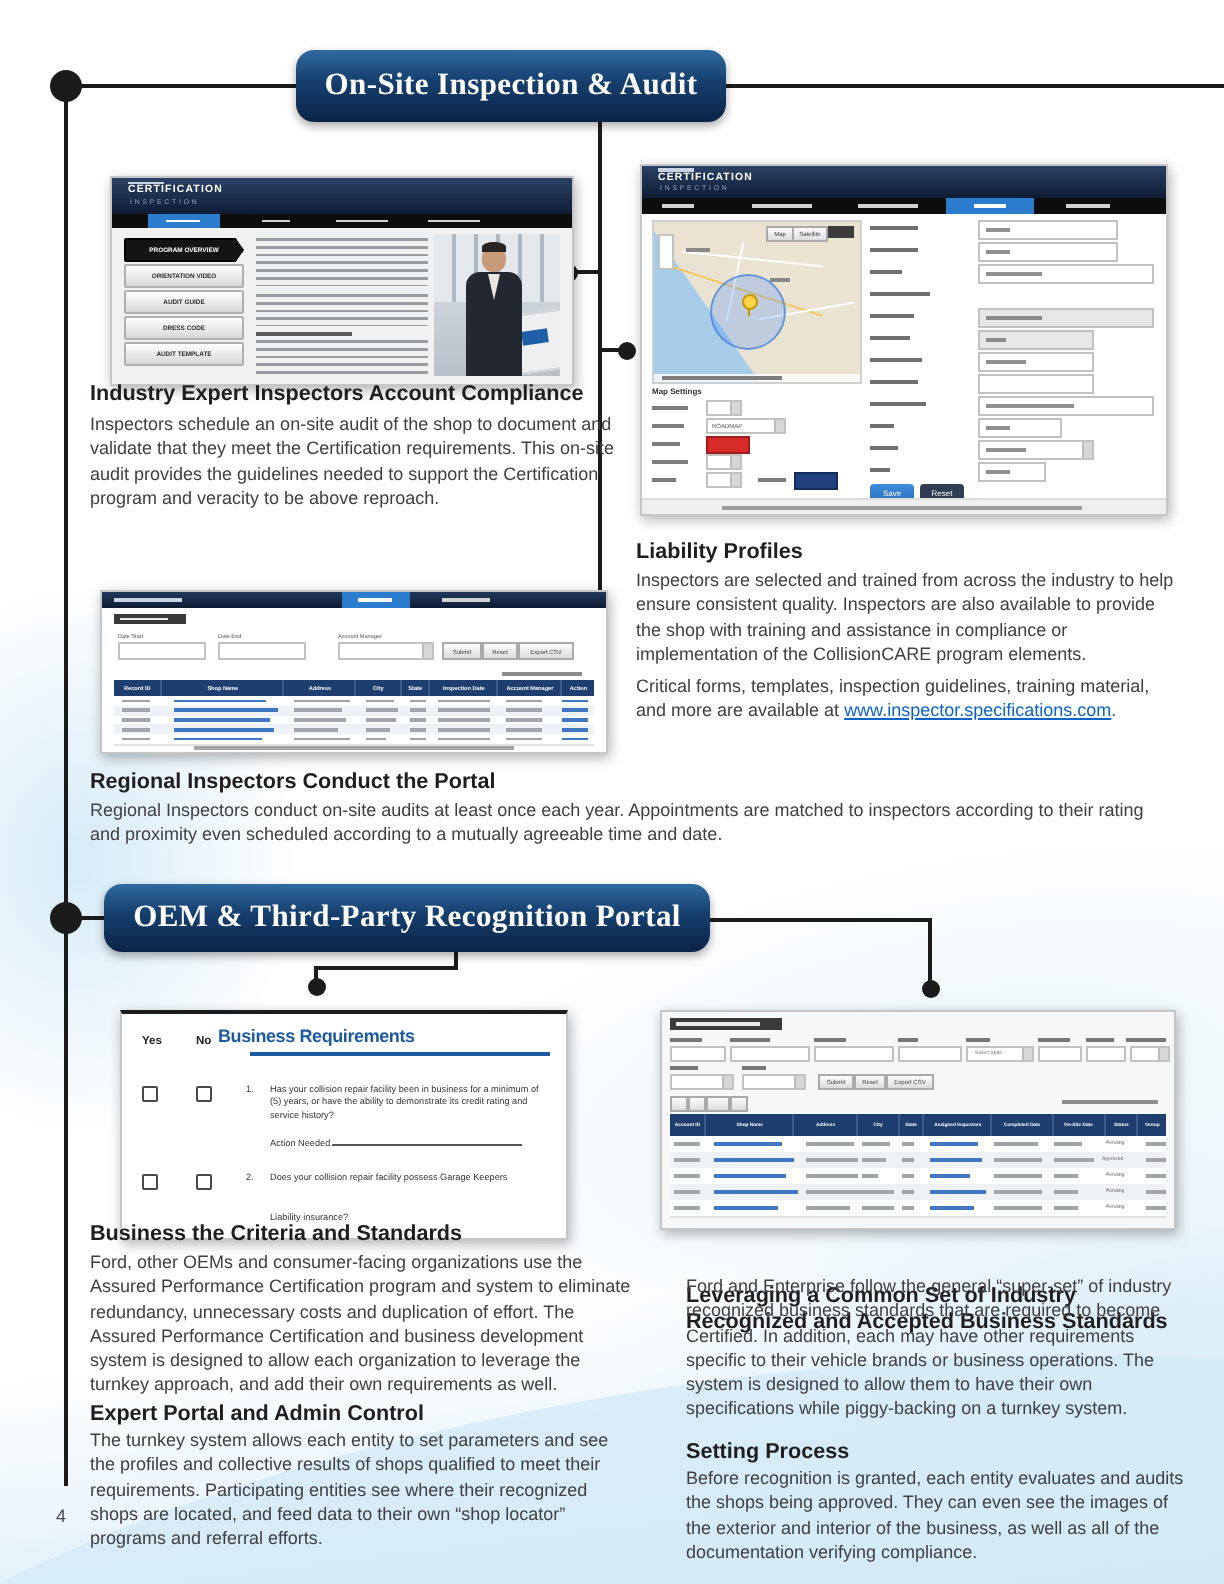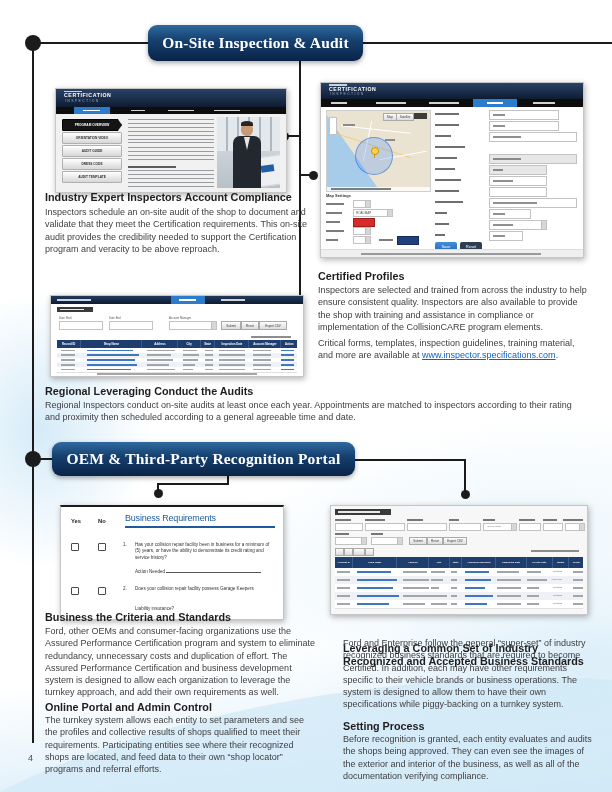--- a/index.html
+++ b/index.html
@@ -109,21 +109,21 @@
     <div class="abs" style="right:-8px;bottom:2px;width:36px;height:28px;background:#edeff0;border:1px solid #d2d5d7;transform:rotate(-8deg)"></div>
     <div class="abs" style="right:6px;bottom:16px;width:13px;height:7px;background:#1f5fa8;transform:rotate(-8deg)"></div>
     <div class="abs" style="left:24px;top:6px;width:12px;height:13px;background:#c79b77;border-radius:45%"></div>
     <div class="abs" style="left:24px;top:4px;width:12px;height:5px;background:#2a2520;border-radius:50% 50% 0 0"></div>
     <div class="abs" style="left:16px;top:19px;width:28px;height:52px;background:#23272f;border-radius:7px 7px 0 0"></div>
     <div class="abs" style="left:27px;top:20px;width:6px;height:13px;background:#e8e6e2;clip-path:polygon(0 0,100% 0,50% 100%)"></div>
   </div>
 </div>
 
 <div class="h2" style="left:45px;top:191px;width:290px">Industry Expert Inspectors Account Compliance</div>
-<div class="p" style="left:45px;top:206px;width:262px">Inspectors schedule an on-site audit of the shop to document and validate that they meet the Certification requirements. This on-site audit provides the credibility needed to support the Certification program and veracity to be above reproach.</div>
+<div class="p" style="left:45px;top:206px;width:262px">Inspectors schedule an on-site audit of the shop to document and validate that they meet the Certification requirements. This on-site audit provides the guidelines needed to support the Certification program and veracity to be above reproach.</div>
 
 <div class="shot" style="left:320px;top:82px;width:262px;height:174px">
   <div class="navyhdr" style="height:16px">
     <div class="brand1" style="left:8px;top:3.5px;font-size:5.2px">CERTIFICATION</div>
     <div class="brand2" style="left:9px;top:10px;font-size:3.4px">INSPECTION</div>
     <div class="b" style="left:8px;top:1.2px;width:18px;height:1.6px;background:#c8d4e4"></div>
   </div>
   <div class="blacknav" style="top:16px;height:8px">
     <div class="tabbar" style="left:10px;top:3.2px;width:16px"></div>
     <div class="tabbar" style="left:55px;top:3.2px;width:30px"></div>
@@ -227,21 +227,21 @@
   </div>
   <div class="abs" style="left:139px;top:159px;width:22px;height:9px;border-radius:2px;background:#2e3d52;
               color:#fff;font-size:4px;display:flex;align-items:center;justify-content:center">
     <span>Reset</span>
   </div>
   <div class="abs" style="left:0;top:166px;width:262px;height:8px;background:#efefef;border-top:1px solid #ddd">
     <div class="b" style="left:40px;top:3px;width:180px;height:1.6px;background:#9a9a9a"></div>
   </div>
 </div>
 
-<div class="h2" style="left:318px;top:270px;width:200px">Certified Profiles</div>
+<div class="h2" style="left:318px;top:270px;width:200px">Liability Profiles</div>
 <div class="p" style="left:318px;top:284px;width:272px">Inspectors are selected and trained from across the industry to help ensure consistent quality. Inspectors are also available to provide the shop with training and assistance in compliance or implementation of the CollisionCARE program elements.</div>
 <div class="p" style="left:318px;top:337px;width:272px">
   <span>Critical forms, templates, inspection guidelines, training material, and more are available at </span><a href="#">www.inspector.specifications.com</a><span>.</span>
 </div>
 
 <div class="shot" style="left:50px;top:295px;width:252px;height:80px">
   <div class="navyhdr" style="height:8px;background:linear-gradient(180deg,#22395c,#0e1c33)">
     <div class="b" style="left:6px;top:2.5px;width:34px;height:2.4px;background:#c8d4e4"></div>
     <div class="activetab" style="left:120px;width:34px;top:0;height:8px"></div>
     <div class="tabbar" style="left:128px;top:3px;width:17px;background:#fff"></div>
@@ -320,40 +320,40 @@
       <div class="b" style="left:90px;top:1.6px;width:28px;height:1.6px"></div>
       <div class="b" style="left:126px;top:1.6px;width:10px;height:1.6px"></div>
       <div class="b" style="left:148px;top:1.6px;width:8px;height:1.6px"></div>
       <div class="b" style="left:162px;top:1.6px;width:26px;height:1.6px"></div>
       <div class="b" style="left:196px;top:1.6px;width:18px;height:1.6px"></div>
       <div class="bblue" style="left:224px;top:1.6px;width:13px;height:1.6px"></div>
   </div>
   <div class="b" style="left:46px;top:77px;width:160px;height:1.6px;background:#a5a5a5"></div>
 </div>
 
-<div class="h2" style="left:45px;top:385px;width:300px">Regional Leveraging Conduct the Audits</div>
-<div class="p" style="left:45px;top:399px;width:540px">Regional Inspectors conduct on-site audits at least once each year. Appointments are matched to inspectors according to their rating and proximity then scheduled according to a general agreeable time and date.</div>
+<div class="h2" style="left:45px;top:385px;width:300px">Regional Inspectors Conduct the Portal</div>
+<div class="p" style="left:45px;top:399px;width:540px">Regional Inspectors conduct on-site audits at least once each year. Appointments are matched to inspectors according to their rating and proximity even scheduled according to a mutually agreeable time and date.</div>
 
 <div class="dot" style="left:25px;top:451px;width:16px;height:16px"></div>
 <div class="ln" style="left:33px;top:457.7px;width:20px;height:2.6px"></div>
 <div class="banner" style="left:52px;top:442px;width:303px;height:34px;font-size:15.5px">
   <span>OEM &amp; Third-Party Recognition Portal</span>
 </div>
 <div class="ln" style="left:355px;top:459px;width:110px;height:2.4px"></div>
 <div class="ln" style="left:463.8px;top:459px;width:2.4px;height:33px"></div>
 <div class="dot" style="left:460.5px;top:490px;width:9px;height:9px"></div>
 <div class="ln" style="left:227px;top:476px;width:2.4px;height:9px"></div>
 <div class="ln" style="left:158px;top:482.6px;width:71px;height:2.4px"></div>
 <div class="ln" style="left:157px;top:482.6px;width:2.4px;height:9px"></div>
 <div class="dot" style="left:153.7px;top:489px;width:9px;height:9px"></div>
 
 <div class="shot" style="left:60px;top:505px;width:222px;height:112px;border-top:2px solid #1c1c1c">
   <div class="tinytxt" style="left:10px;top:11px;font-size:5.8px;font-weight:bold;color:#222">Yes</div>
   <div class="tinytxt" style="left:37px;top:11px;font-size:5.8px;font-weight:bold;color:#222">No</div>
-  <div class="tinytxt" style="left:64px;top:6px;font-size:9px;font-weight:normal;color:#1e5b9e;letter-spacing:-.2px">Business Requirements</div>
+  <div class="tinytxt" style="left:48px;top:6px;font-size:9px;font-weight:bold;color:#1e5b9e;letter-spacing:-.2px">Business Requirements</div>
   <div class="abs" style="left:64px;top:19px;width:150px;height:1.8px;background:#1e5b9e"></div>
 
   <div class="cb" style="left:10px;top:36px"></div>
   <div class="cb" style="left:37px;top:36px"></div>
   <div class="tinytxt" style="left:62px;top:35px;font-size:4.6px;color:#333">1.</div>
   <div class="abs" style="left:74px;top:35px;width:140px;font-size:4.6px;line-height:6.4px;color:#333">Has your collision repair facility been in business for a minimum of (5) years, or have the ability to demonstrate its credit rating and service history?</div>
   <div class="abs" style="left:74px;top:62px;width:138px;font-size:4.6px;color:#333">
     <span>Action Needed</span>
     <span style="display:inline-block;width:95px;border-bottom:.8px solid #555"></span>
   </div>
@@ -481,21 +481,21 @@
       <div class="b" style="left:162px;top:3px;width:24px;height:1.6px"></div>
       <div class="b" style="left:192px;top:3px;width:12px;height:1.6px"></div>
     <div class="tinytxt" style="left:218px;top:2.4px;font-size:2.5px;color:#666">Pending</div>
     <div class="b" style="left:238px;top:3px;width:10px;height:1.6px"></div>
   </div>
 </div>
 
 <div class="h2" style="left:45px;top:611px;width:280px">Business the Criteria and Standards</div>
 <div class="p" style="left:45px;top:625px;width:272px">Ford, other OEMs and consumer-facing organizations use the Assured Performance Certification program and system to eliminate redundancy, unnecessary costs and duplication of effort. The Assured Performance Certification and business development system is designed to allow each organization to leverage the turnkey approach, and add their own requirements as well.</div>
 
-<div class="h2" style="left:45px;top:701px;width:280px">Online Portal and Admin Control</div>
+<div class="h2" style="left:45px;top:701px;width:280px">Expert Portal and Admin Control</div>
 <div class="p" style="left:45px;top:714px;width:272px">The turnkey system allows each entity to set parameters and see the profiles and collective results of shops qualified to meet their requirements. Participating entities see where their recognized shops are located, and feed data to their own “shop locator” programs and referral efforts.</div>
 
 <div class="h2" style="left:343px;top:642px;width:252px">Leveraging a Common Set of Industry Recognized and Accepted Business Standards</div>
 <div class="p" style="left:343px;top:637px;width:252px">Ford and Enterprise follow the general “super-set” of industry recognized business standards that are required to become Certified. In addition, each may have other requirements specific to their vehicle brands or business operations. The system is designed to allow them to have their own specifications while piggy-backing on a turnkey system.</div>
 
 <div class="h2" style="left:343px;top:720px;width:252px">Setting Process</div>
 <div class="p" style="left:343px;top:733px;width:252px">Before recognition is granted, each entity evaluates and audits the shops being approved. They can even see the images of the exterior and interior of the business, as well as all of the documentation verifying compliance.</div>
 
 <div class="tinytxt" style="left:28px;top:753px;font-size:9px;color:#4a4a4a">4</div>
 

